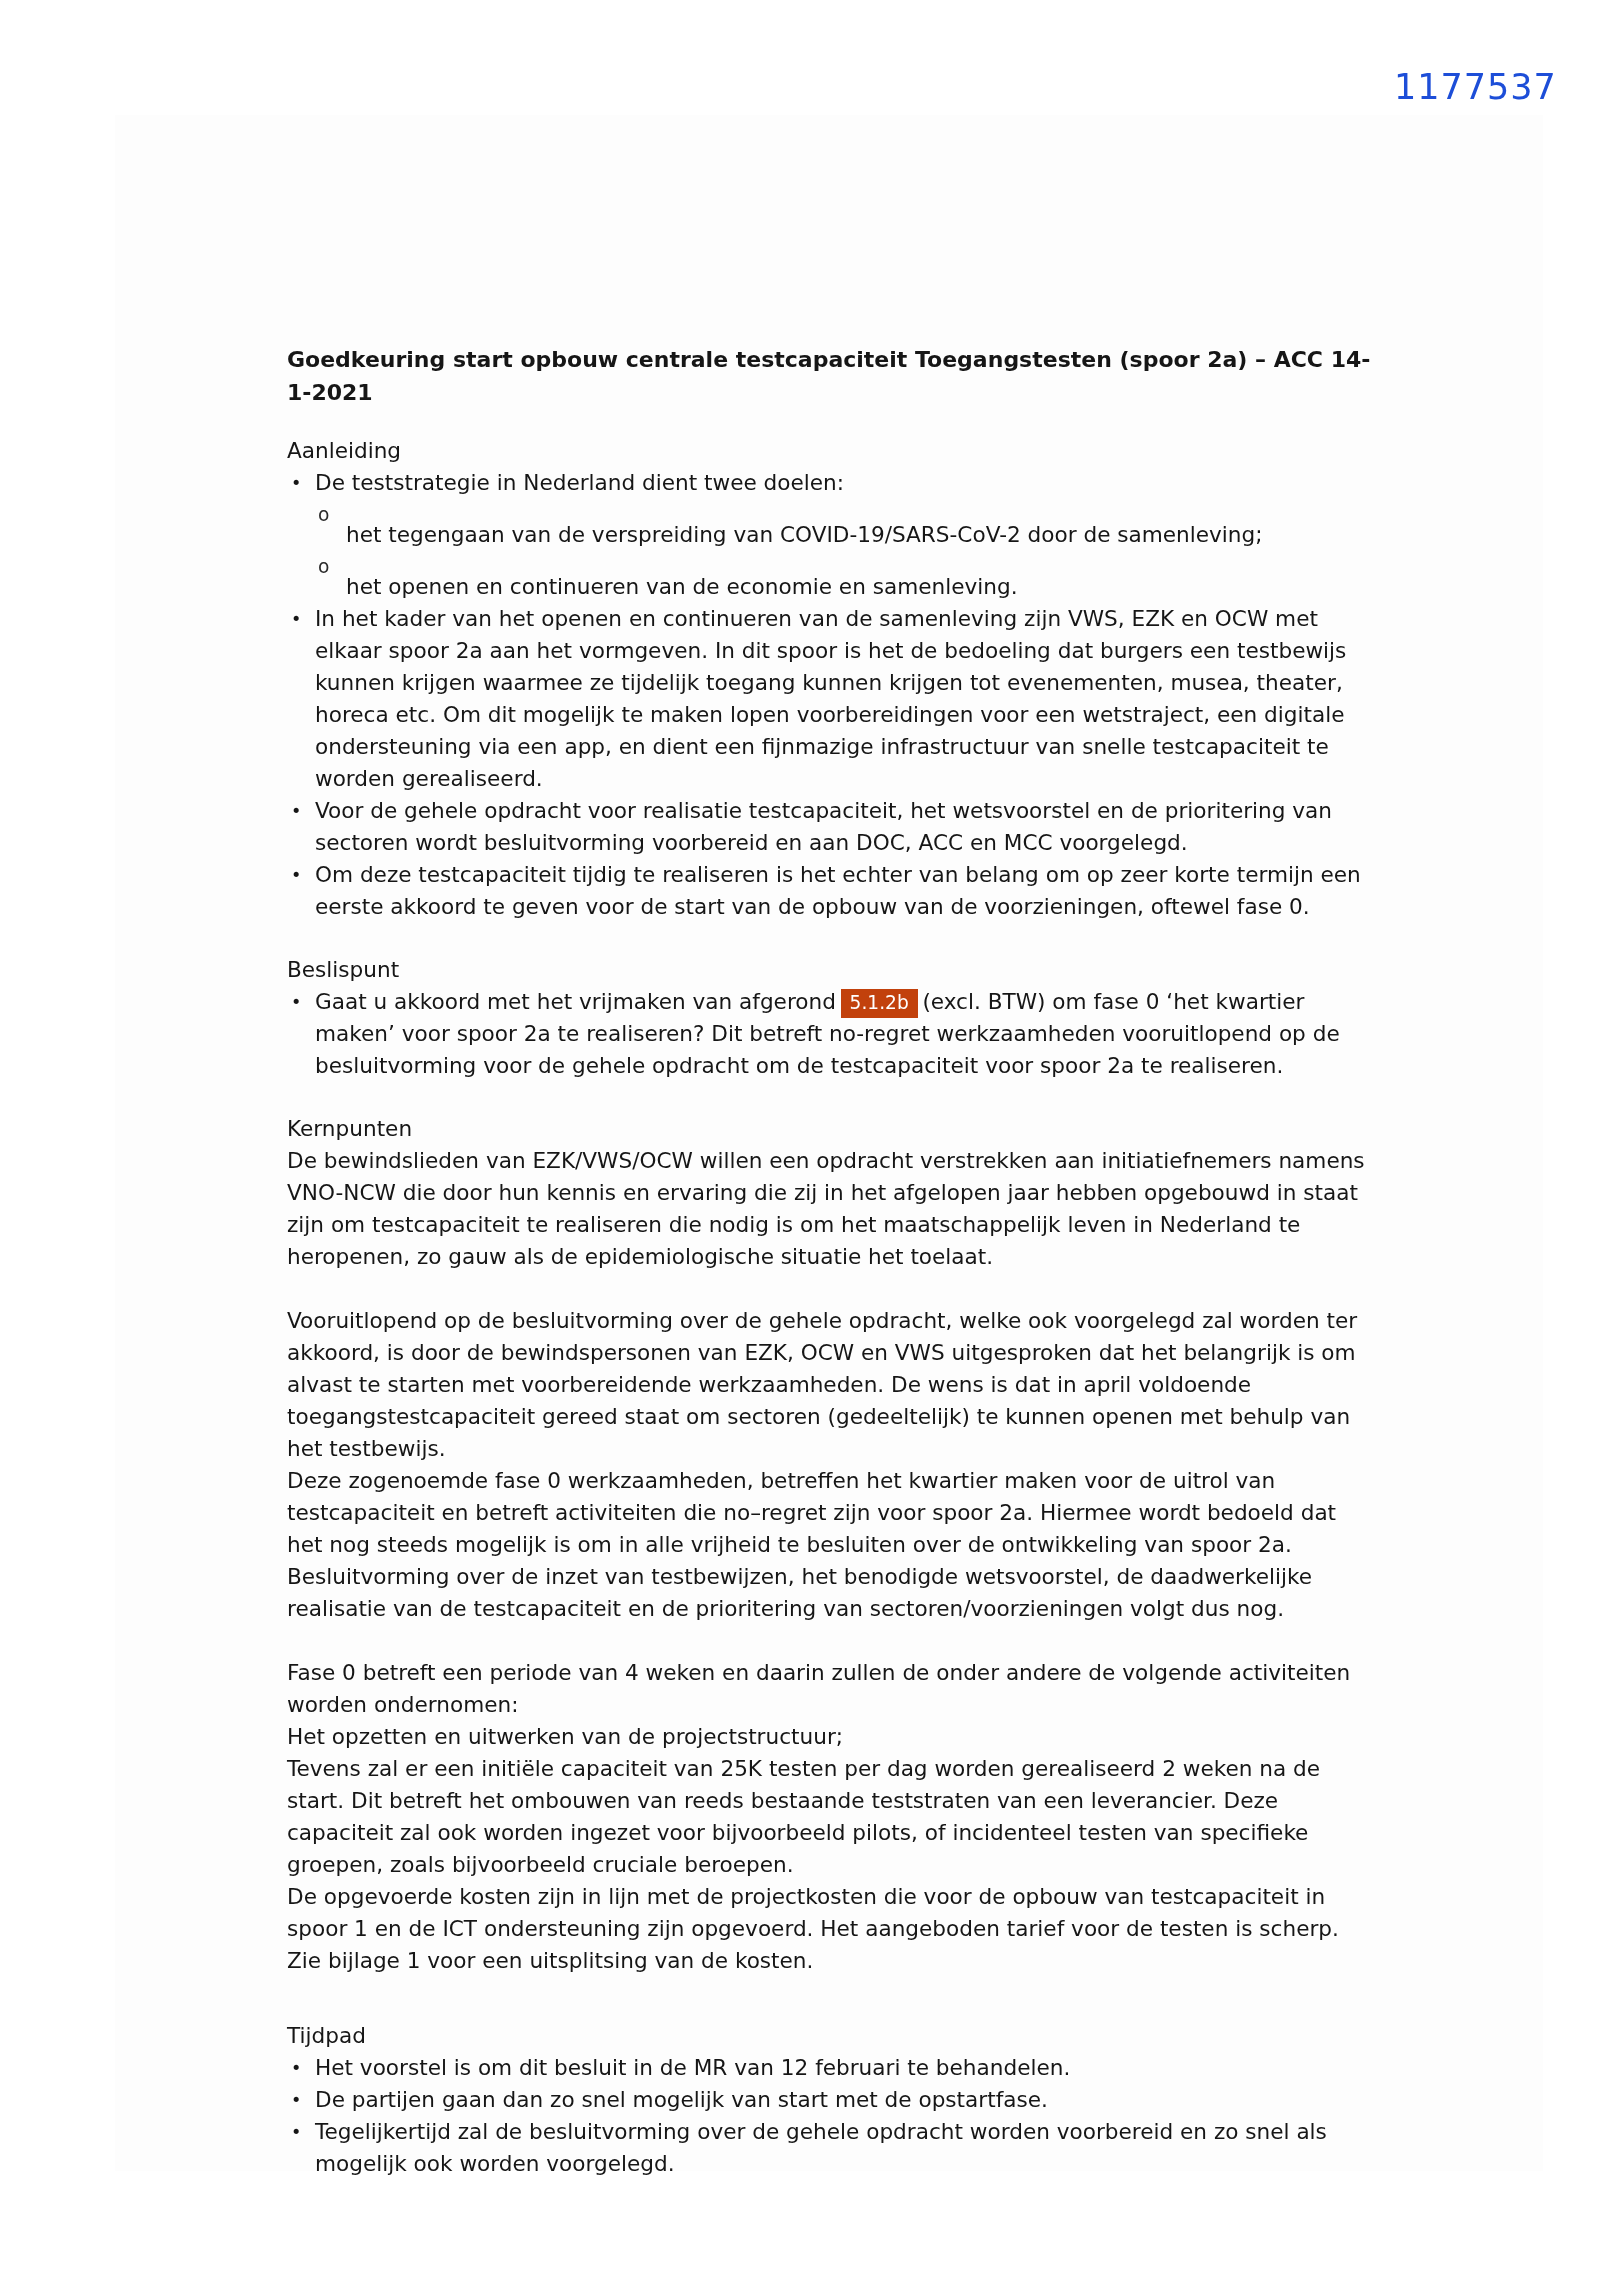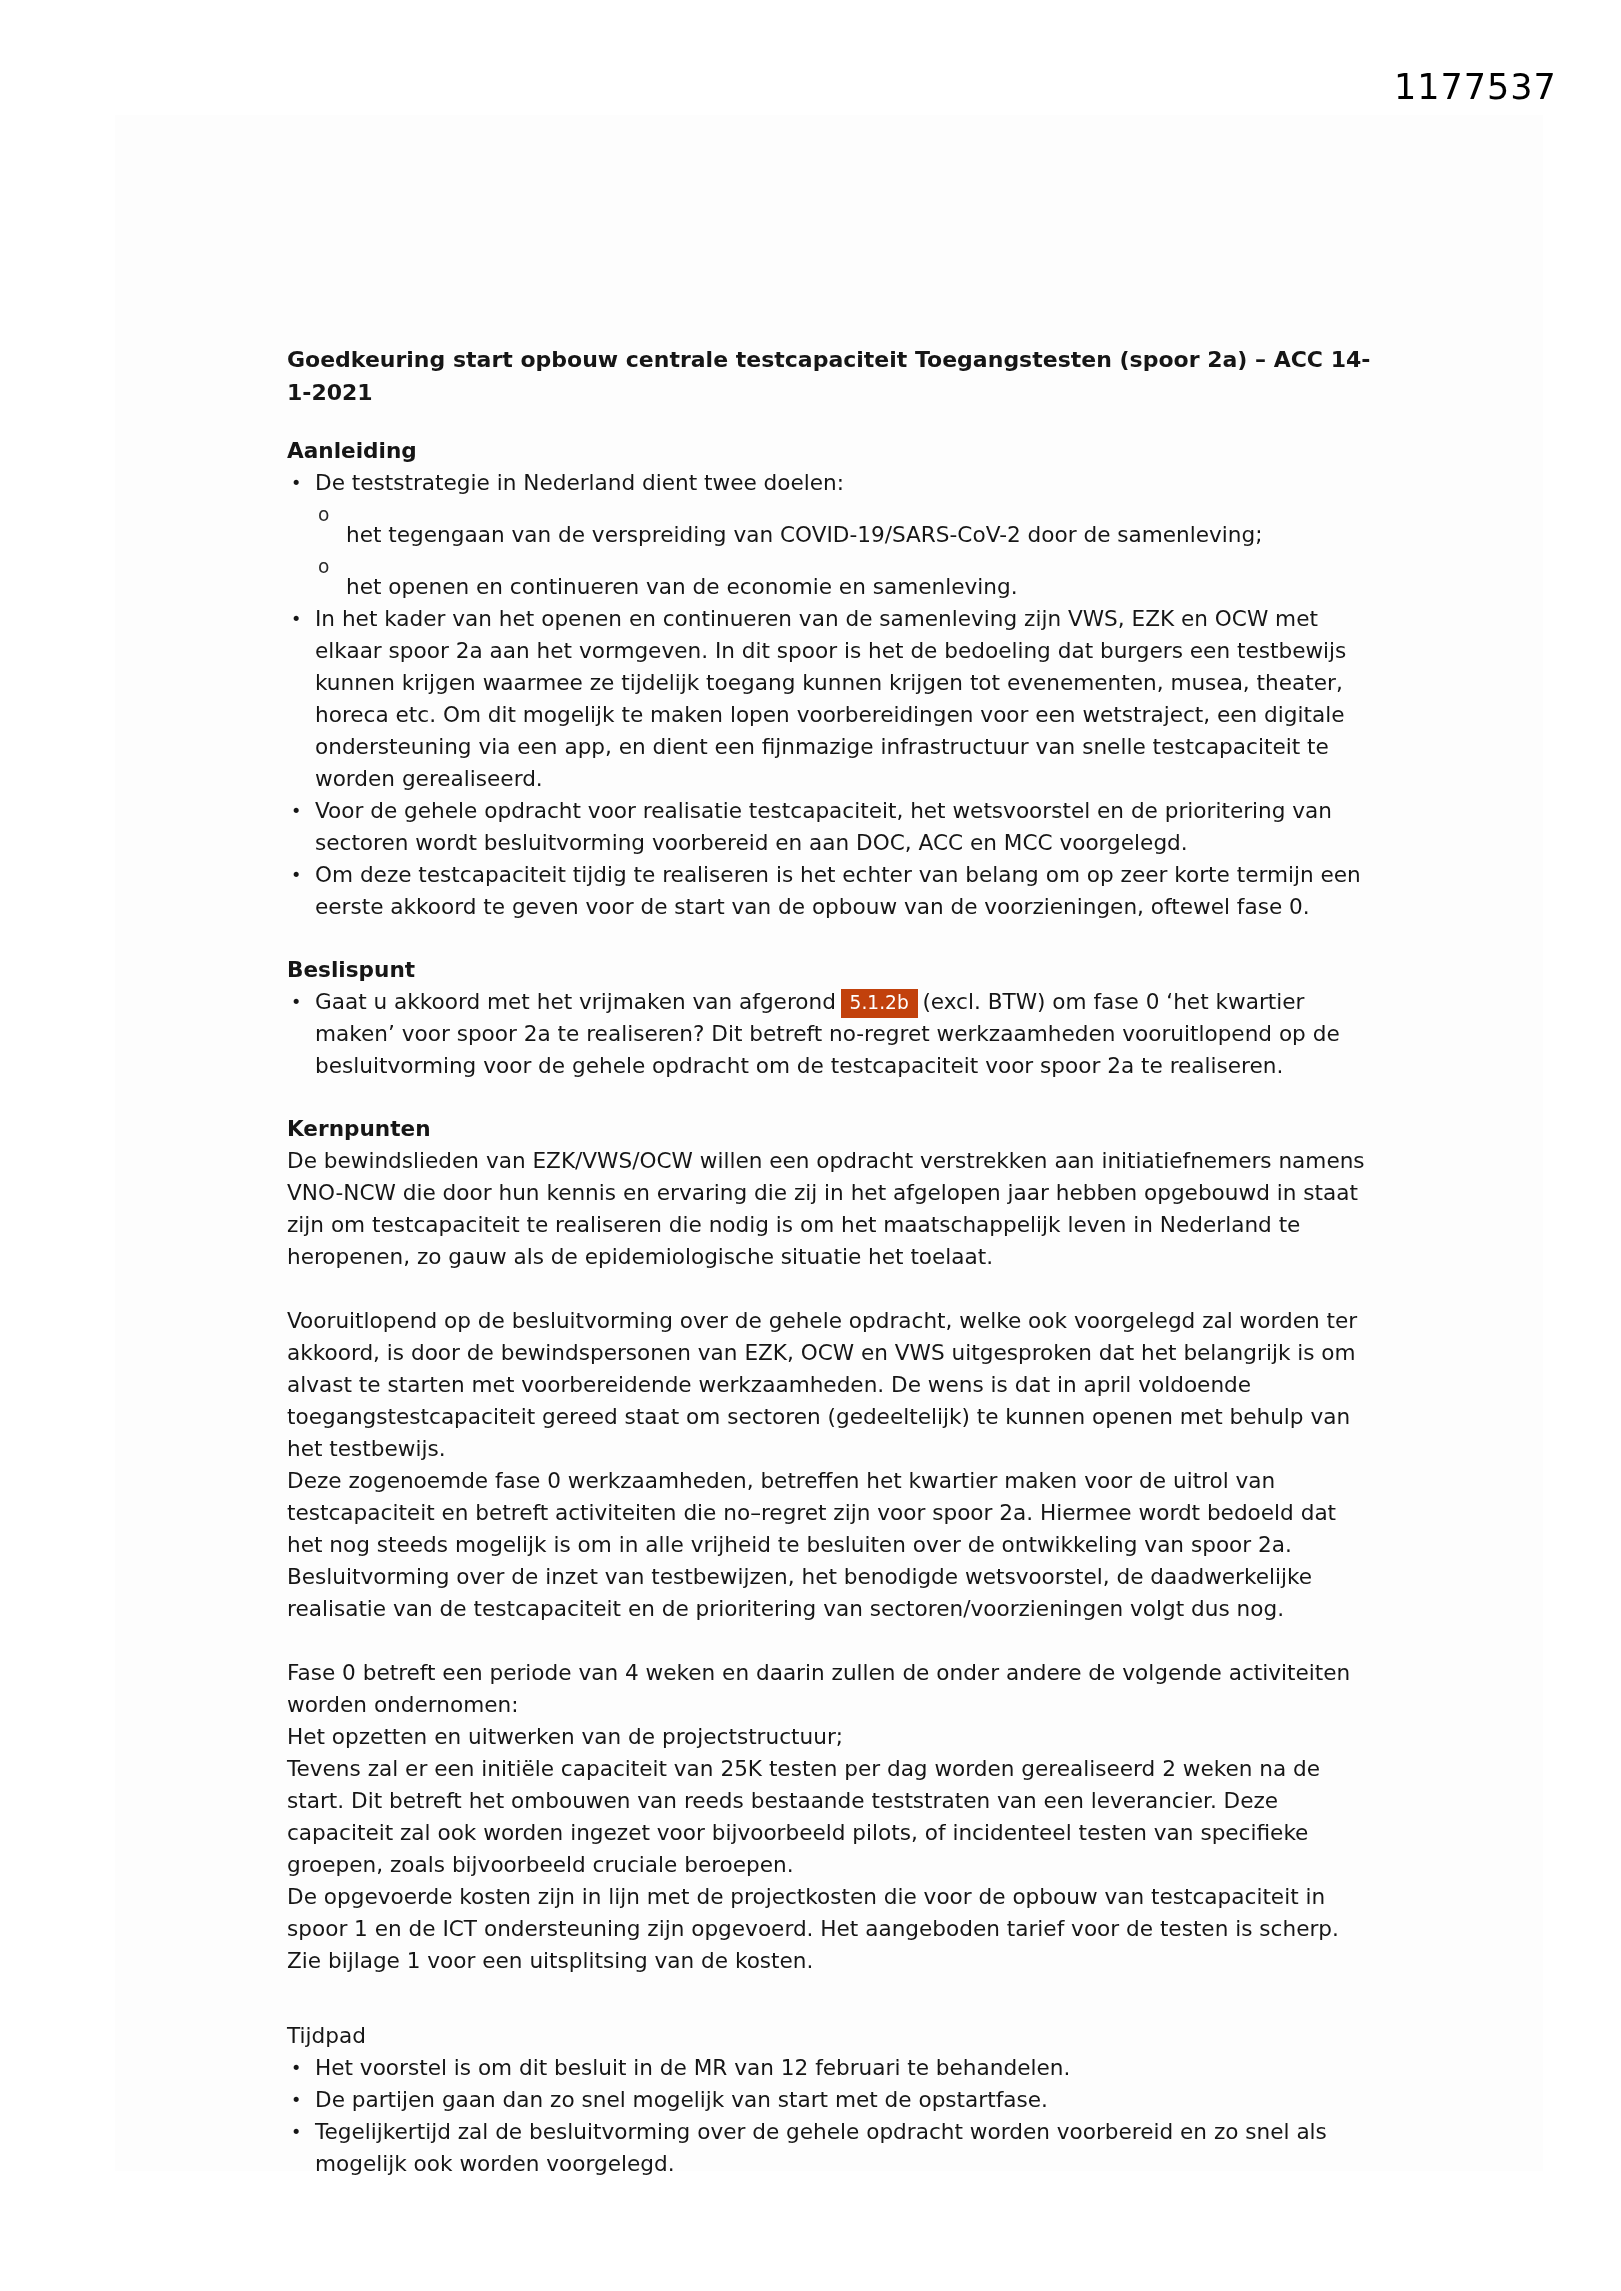--- a/index.html
+++ b/index.html
@@ -25,39 +25,39 @@
     width: 1428px;
     height: 2056px;
     background: #fdfdfd;
   }
   .doc-number {
     position: absolute;
     left: 1394px;
     top: 67px;
     font-size: 35px;
     letter-spacing: 1px;
-    color: #000000;
+    color: #1d4ed8;
   }
   .content {
     position: absolute;
     left: 287px;
     top: 343px;
     width: 1086px;
     font-size: 21.6px;
     line-height: 32px;
   }
   .title {
     font-size: 22px;
     font-weight: bold;
     line-height: 33px;
     margin: 0 0 25.5px 0;
   }
   .heading {
     font-size: 21.6px;
-    font-weight: bold;
+    font-weight: normal;
     line-height: 32px;
     margin: 0;
   }
   .section { margin-top: 31px; }
   .section.first { margin-top: 0; }
   .section.tijdpad-section { margin-top: 43px; }
   .heading.italic { font-weight: normal; }
   .bullet-list { margin: 0; padding: 0; }
   .bullet-row { display: flex; align-items: flex-start; }
   .bullet-marker {

